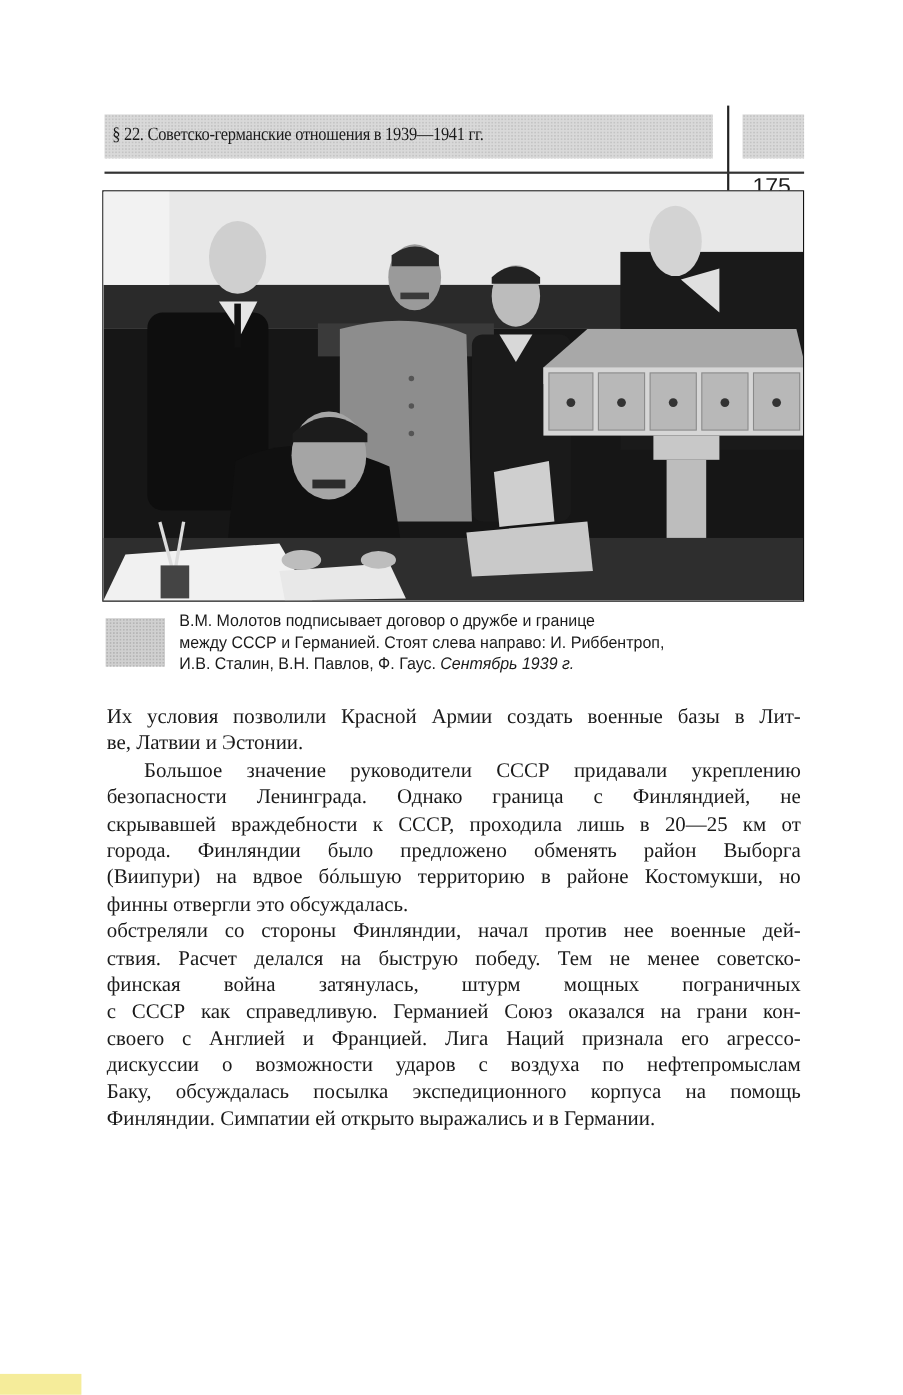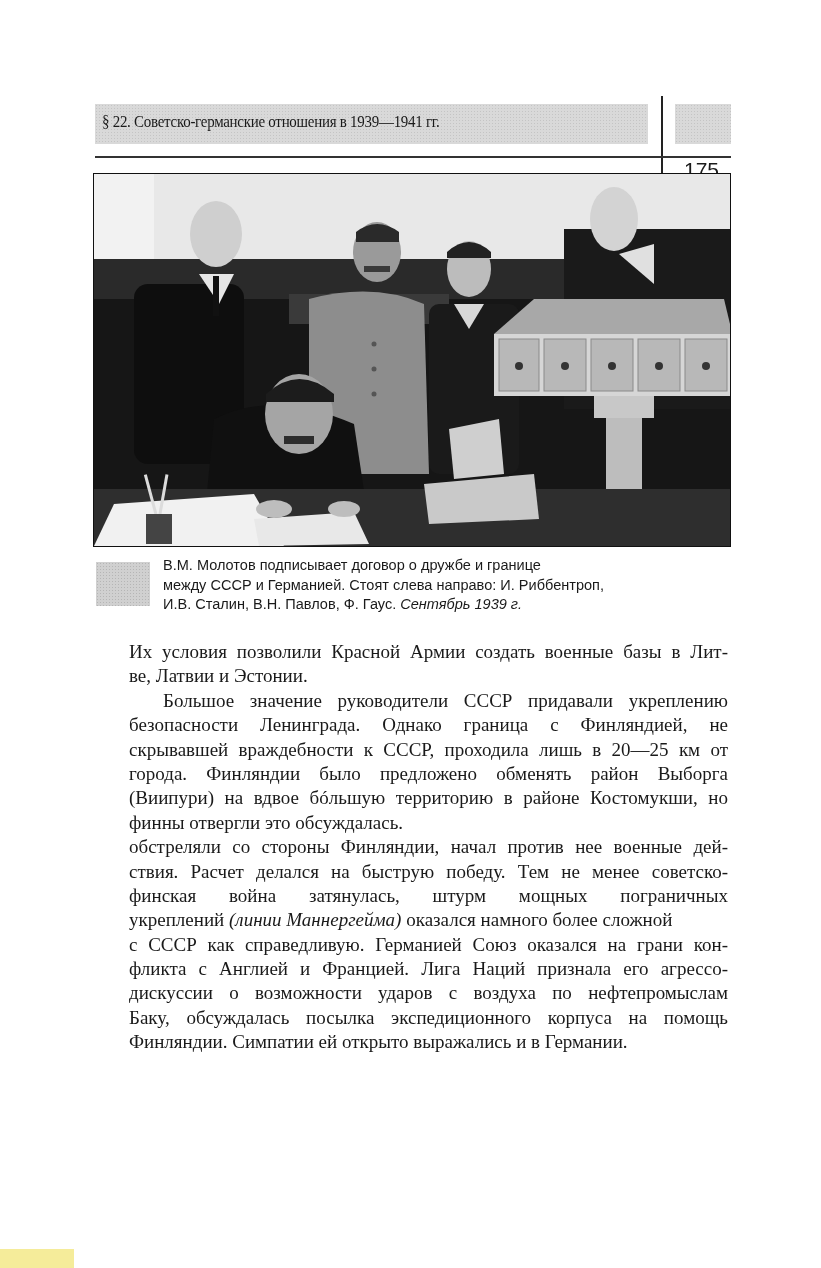--- a/index.html
+++ b/index.html
@@ -17,21 +17,21 @@
   .photo { position: absolute; left: 93px; top: 173px; width: 636px; height: 372px; border: 1.5px solid #111; overflow: hidden; background: #e6e6e6; }
   .photo svg { display: block; }
 
   .cap-square { position: absolute; left: 96px; top: 562px; width: 54px; height: 44px; background: #d0d0d0;
     background-image: radial-gradient(#b5b5b5 0.8px, transparent 1px); background-size: 3px 3px; }
   .caption { position: absolute; left: 163px; top: 555px; width: 560px; font-family: "Liberation Sans", sans-serif; font-size: 15.3px; line-height: 19.5px; color: #1a1a1a; transform: scaleX(0.95); transform-origin: left; }
   .caption .cap-line { display: block; white-space: nowrap; }
   .caption em { font-style: italic; }
 
   .body-text { position: absolute; left: 97px; top: 640px; width: 631px; font-family: "Liberation Serif", serif; font-size: 19px; line-height: 24.4px; color: #1a1a1a; }
-  .body-text .ln { display: block; white-space: nowrap; text-align: justify; text-align-last: justify; height: 24.4px; overflow: visible; margin-left: 32px; }
+  .body-text .ln { display: block; white-space: nowrap; text-align: justify; text-align-last: justify; height: 24.4px; overflow: visible; }
   .body-text .ln.last { text-align-last: left; }
   .body-text .ln.indent { padding-left: 34px; }
   .body-text em { font-style: italic; }
 
   .watermark { position: absolute; left: 0; top: 1249px; padding: 19px 3px; background: #f5ec9a; font-family: "Liberation Sans", sans-serif; font-size: 12px; color: #111; }
 </style>
 </head>
 <body>
 
 <div class="hdr-band hdr-title-band"></div>
@@ -125,21 +125,20 @@
   <span class="ln last">ве, Латвии и Эстонии.</span>
   <span class="ln indent">Большое значение руководители СССР придавали укреплению</span>
   <span class="ln">безопасности Ленинграда. Однако граница с Финляндией, не</span>
   <span class="ln">скрывавшей враждебности к СССР, проходила лишь в 20—25 км от</span>
   <span class="ln">города. Финляндии было предложено обменять район Выборга</span>
   <span class="ln">(Виипури) на вдвое бóльшую территорию в районе Костомукши, но</span>
   <span class="ln last">финны отвергли это обсуждалась.</span>
   <span class="ln">обстреляли со стороны Финляндии, начал против нее военные дей-</span>
   <span class="ln">ствия. Расчет делался на быструю победу. Тем не менее советско-</span>
   <span class="ln">финская война затянулась, штурм мощных пограничных</span>
-  <span class="ln last"><span>укреплений </span><em>(линии Маннергейма)</em><span> оказался намного более сложной</span></span>
   <span class="ln">с СССР как справедливую. Германией Союз оказался на грани кон-</span>
-  <span class="ln">фликта с Англией и Францией. Лига Наций признала его агрессо-</span>
+  <span class="ln">своего с Англией и Францией. Лига Наций признала его агрессо-</span>
   <span class="ln">дискуссии о возможности ударов с воздуха по нефтепромыслам</span>
   <span class="ln">Баку, обсуждалась посылка экспедиционного корпуса на помощь</span>
   <span class="ln last">Финляндии. Симпатии ей открыто выражались и в Германии.</span>
 </div>
 
 <div class="watermark">http://gdz.wtf</div>
 
 </body></html>

